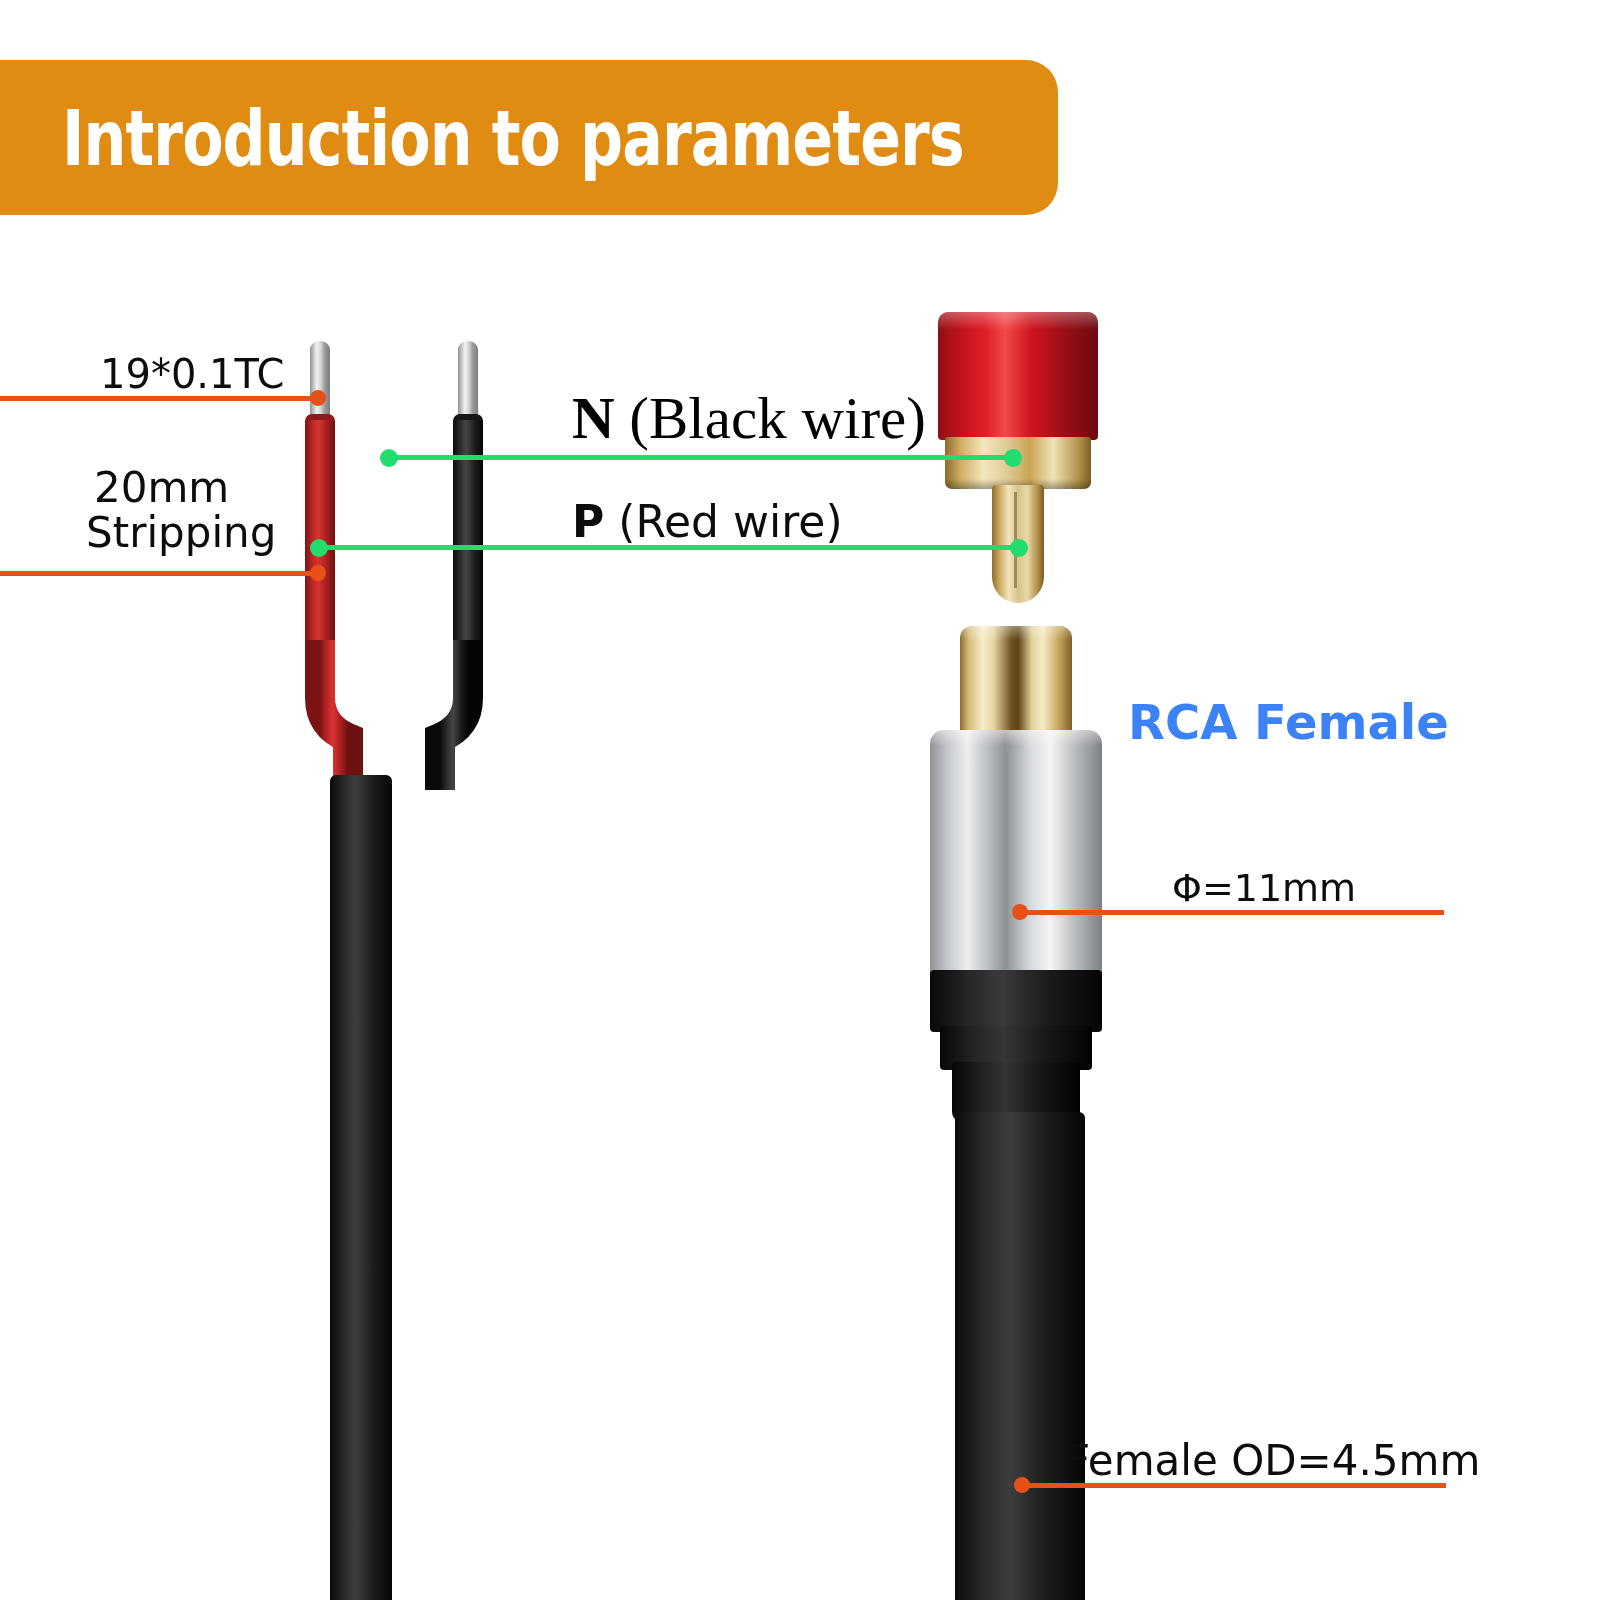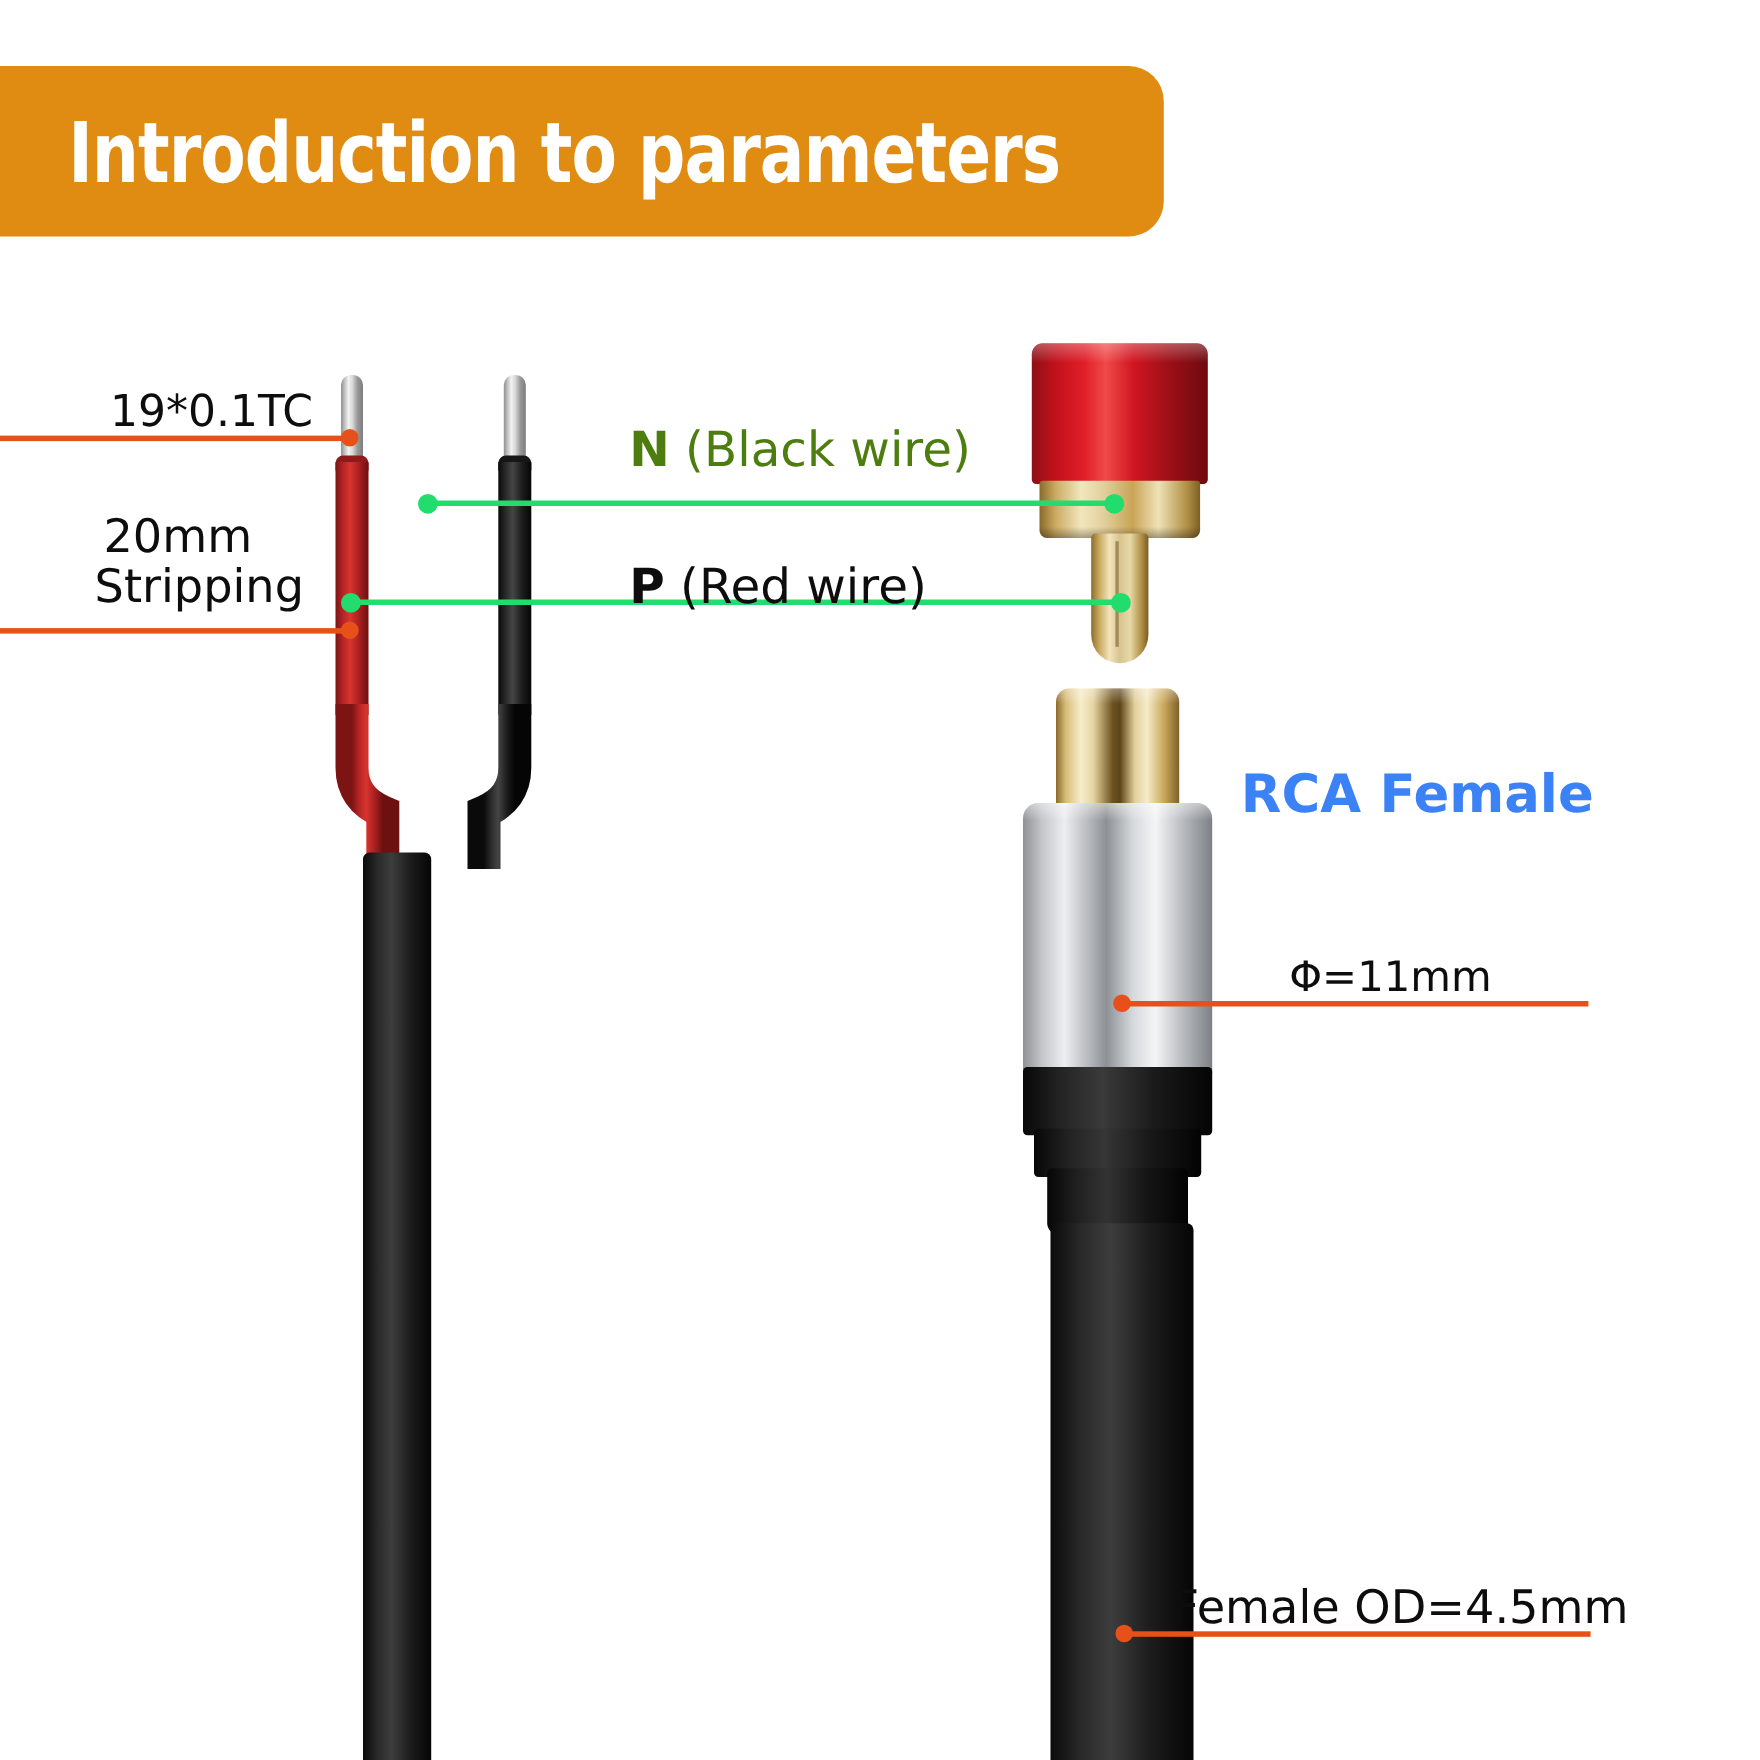--- a/index.html
+++ b/index.html
@@ -18,22 +18,22 @@
           transform:scaleX(0.88);transform-origin:left center;}
 
   
   .lbl{position:absolute;white-space:nowrap;color:#0d0d0d;}
   .lbl-19  {left:100px; top:351px; font-size:40px;}
   .lbl-20a {left:94px; top:463px; font-size:42px;}
   .lbl-20b {left:86px; top:508px; font-size:42px;}
   .lbl-phi {left:1172px;top:866px; font-size:38px;}
   .lbl-od  {left:1066px;top:1436px;font-size:42px;}
 
-  .lbl-n{position:absolute;left:572px;top:384px;font-size:44px;white-space:nowrap;color:#4d7c0f;}
-  .lbl-p{position:absolute;left:572px;top:508px;font-size:44px;white-space:nowrap;color:#0d0d0d;}
+  .lbl-n{position:absolute;left:572px;top:384px;font-size:59px;white-space:nowrap;color:#000000;font-family:Liberation Serif, serif;}
+  .lbl-p{position:absolute;left:572px;top:496px;font-size:44px;white-space:nowrap;color:#0d0d0d;}
   .lbl-n b,.lbl-p b{font-weight:bold;}
 
   .lbl-rca{position:absolute;left:1128px;top:694px;font-size:48px;font-weight:bold;
            white-space:nowrap;color:#3b82f6;}
 
   
   .oline{position:absolute;height:5px;background:#e8501a;}
   .odot{position:absolute;width:16px;height:16px;border-radius:50%;background:#e8501a;}
 
   .oline-19 {left:0px;   top:396px; width:318px;}

